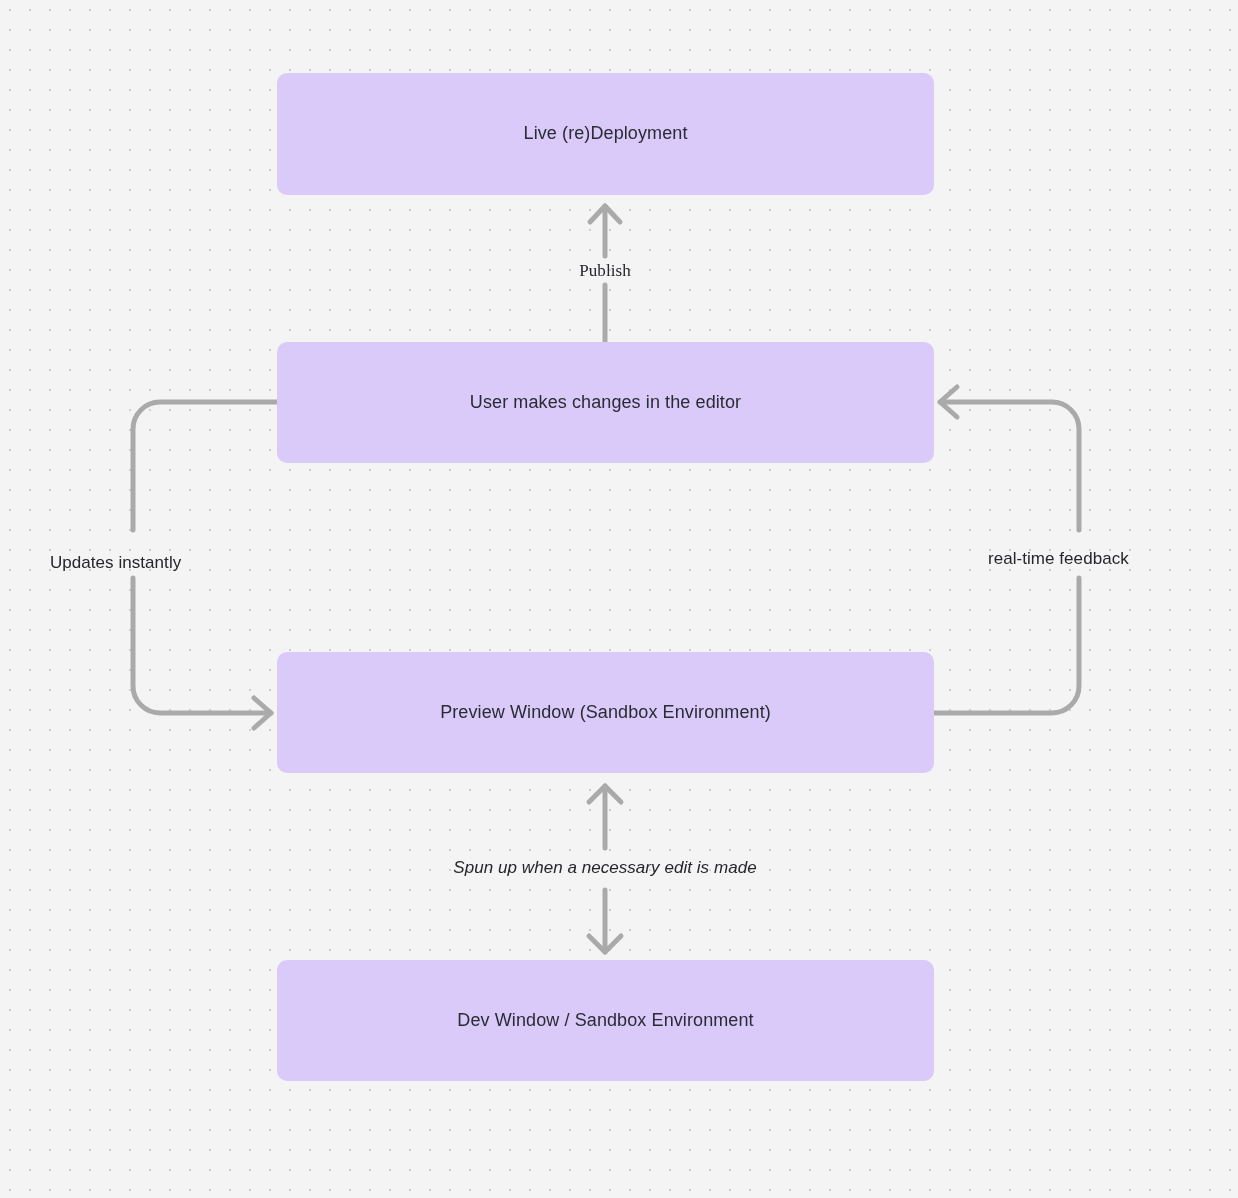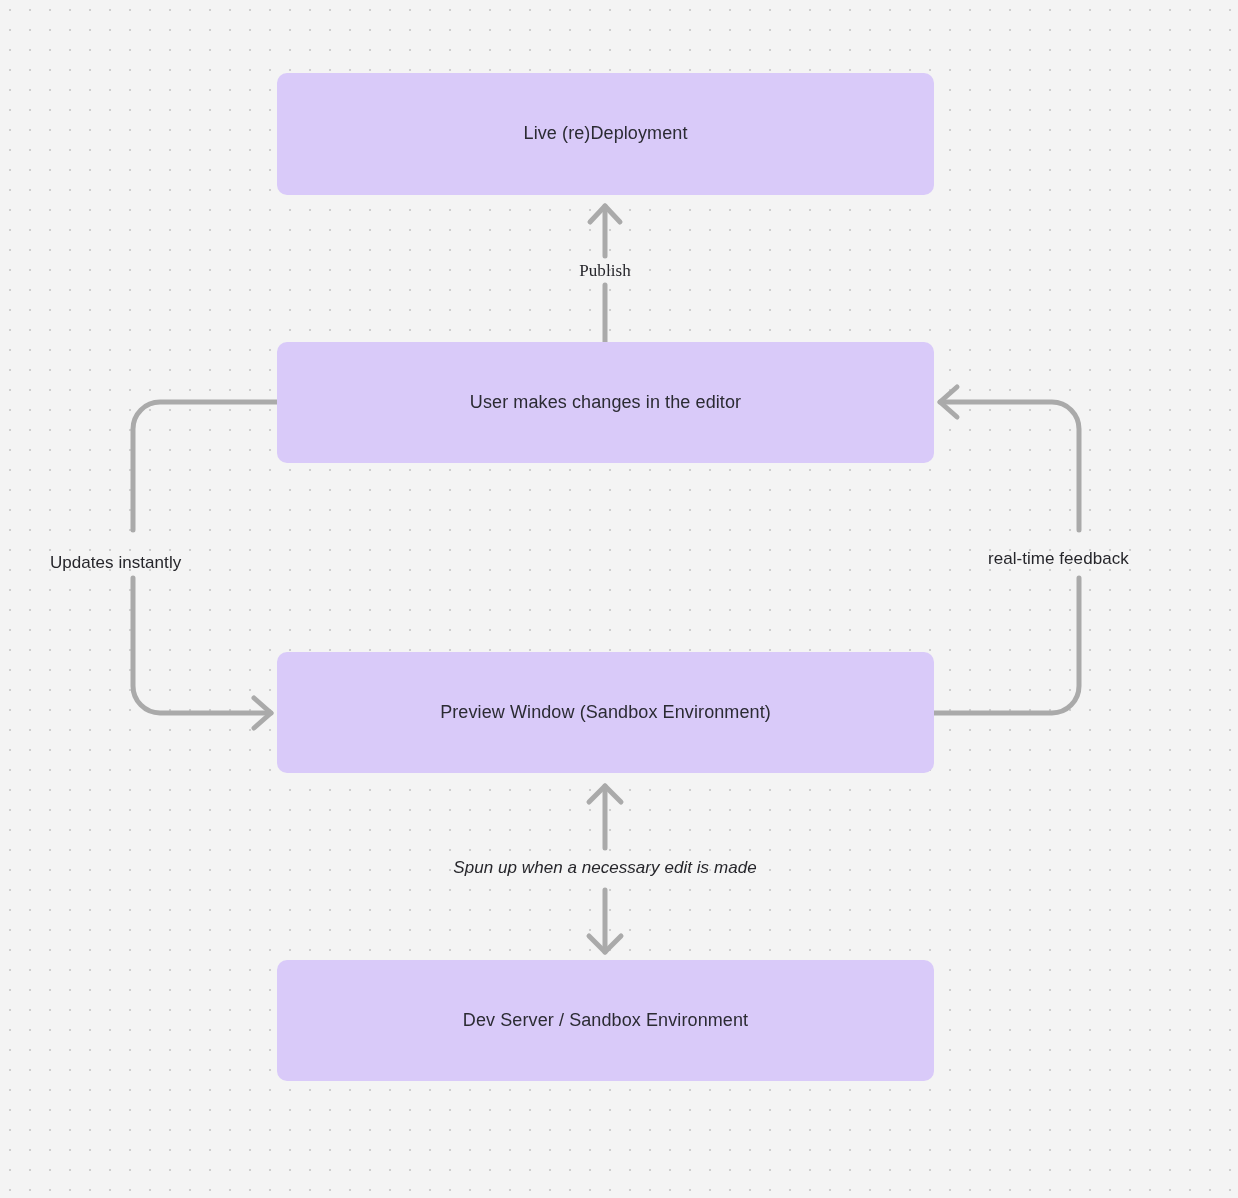--- a/index.html
+++ b/index.html
@@ -98,21 +98,21 @@
 
   <div class="node" style="left:277px; top:342px; width:657px; height:121px;">
     <span class="node-label">User makes changes in the editor</span>
   </div>
 
   <div class="node" style="left:277px; top:652px; width:657px; height:121px;">
     <span class="node-label">Preview Window (Sandbox Environment)</span>
   </div>
 
   <div class="node" style="left:277px; top:960px; width:657px; height:121px;">
-    <span class="node-label">Dev Server / Sandbox Environment</span>
+    <span class="node-label">Dev Window / Sandbox Environment</span>
   </div>
 
   <div class="edge-label centered" style="left:605px; top:270px;font-family:Liberation Serif, serif;">Publish</div>
 
   <div class="edge-label" style="left:50px; top:554px;">Updates instantly</div>
 
   <div class="edge-label" style="left:988px; top:550px;">real-time feedback</div>
 
   <div class="edge-label centered" style="left:605px; top:867px;font-style:italic;">Spun up when a necessary edit is made</div>
 

